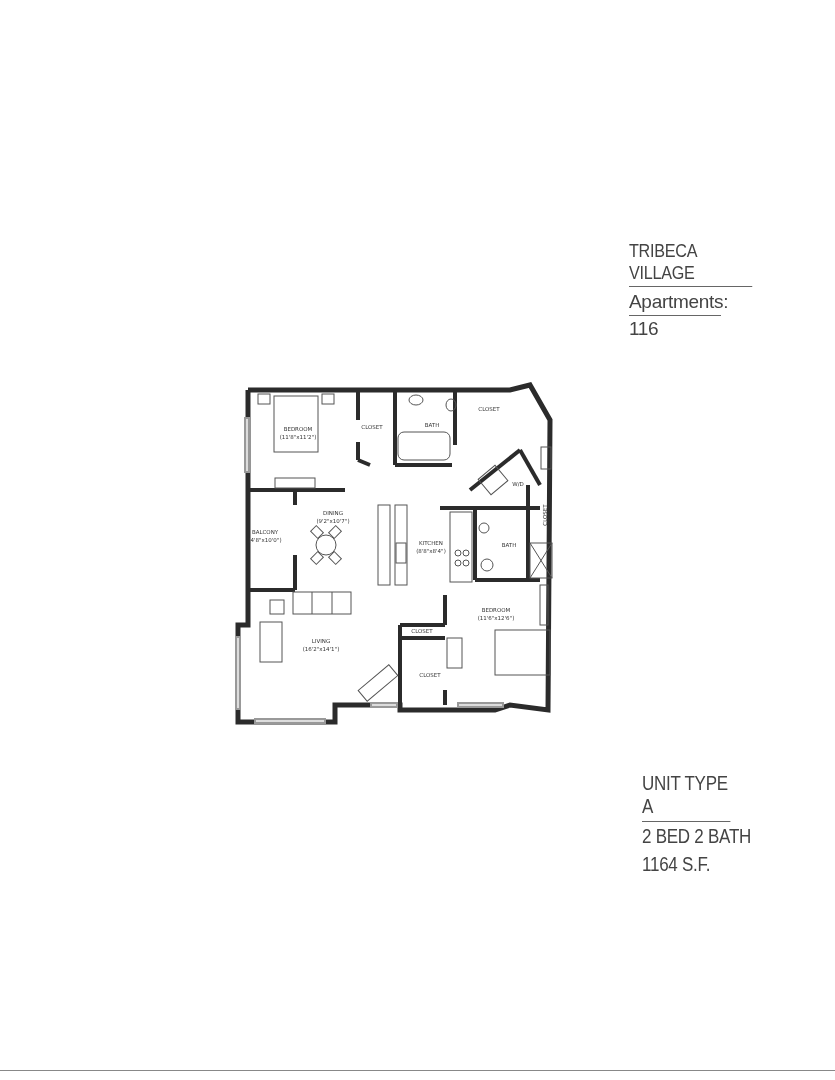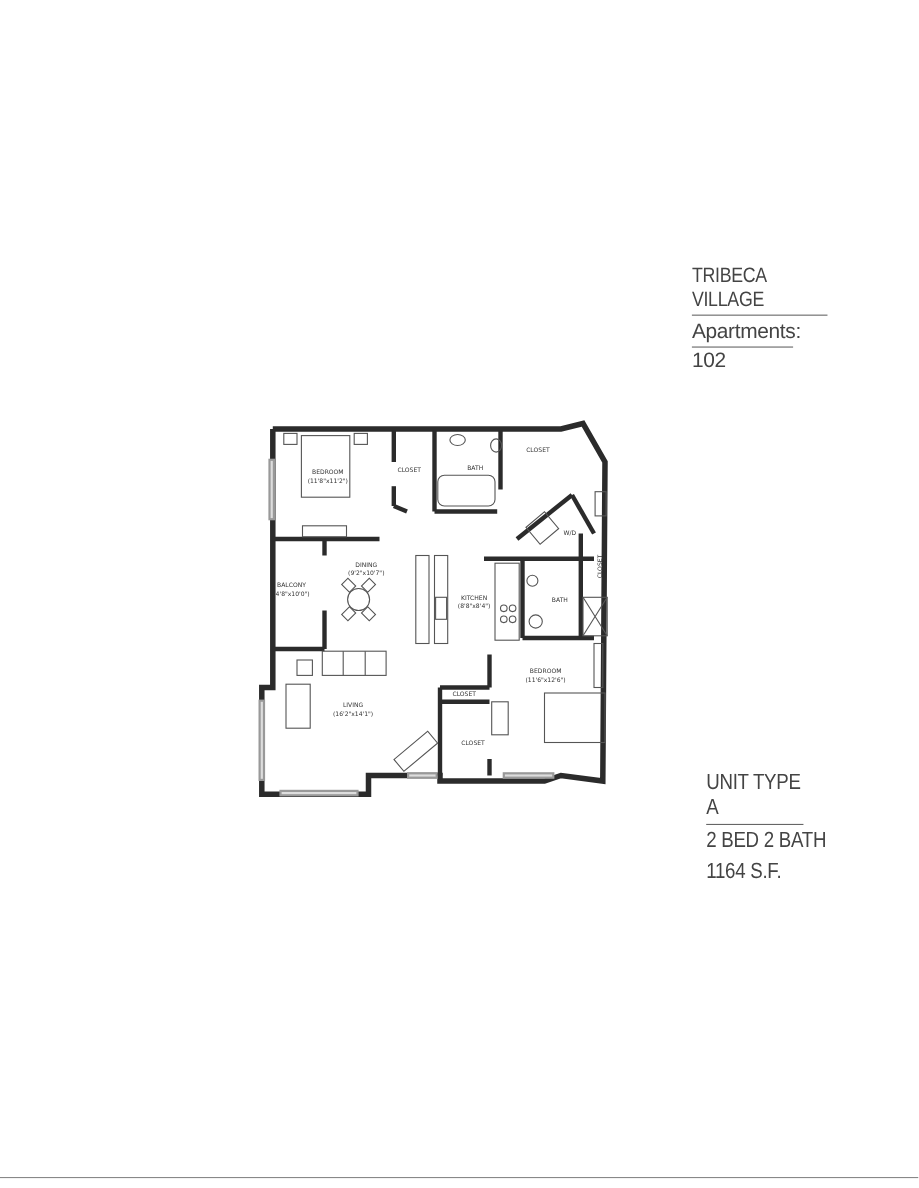--- a/index.html
+++ b/index.html
@@ -2,34 +2,34 @@
 <html><head>
 <meta charset="utf-8">
 <style>
   html, body { margin:0; padding:0; background:#ffffff; }
   body { width:835px; height:1080px; position:relative; overflow:hidden; font-family:"DejaVu Sans", sans-serif; color:#333; }
   .title-block { position:absolute; left:629px; top:240px; width:150px; }
   .t-line { font-family:"Liberation Sans", sans-serif; font-weight:300; color:#444; letter-spacing:-0.3px; }
   #project-name { font-size:19px; padding-bottom:2px; border-bottom:1.5px solid #666; display:inline-block; width:145px; transform:scaleX(0.85); transform-origin:left; }
   #project-sub { font-size:19px; margin-top:4px; padding-bottom:2px; border-bottom:1.5px solid #666; display:inline-block; width:92px; }
   #unit-number { font-size:19px; margin-top:2px; }
-  .unit-block { position:absolute; left:642px; top:700px; width:130px; }
+  .unit-block { position:absolute; left:642px; top:772px; width:130px; }
   #unit-type { font-size:20px; padding-bottom:3px; border-bottom:1.5px solid #666; display:inline-block; width:104px; transform:scaleX(0.85); transform-origin:left; }
   #unit-beds { font-size:20px; margin-top:3px; transform:scaleX(0.85); transform-origin:left; }
   #unit-sf { font-size:20px; margin-top:5px; transform:scaleX(0.85); transform-origin:left; }
   .footer-line { position:absolute; left:0; top:1070px; width:835px; height:1px; background:#888; }
   svg text { font-family:"DejaVu Sans", sans-serif; fill:#333; }
 </style>
 </head>
 <body>
 
 <div class="title-block">
   <div class="t-line" id="project-name">TRIBECA VILLAGE</div><br>
   <div class="t-line" id="project-sub">Apartments:</div>
-  <div class="t-line" id="unit-number">102</div>
+  <div class="t-line" id="unit-number">116</div>
 </div>
 
 <div class="unit-block">
   <div class="t-line" id="unit-type">UNIT TYPE A</div>
   <div class="t-line" id="unit-beds">2 BED 2 BATH</div>
   <div class="t-line" id="unit-sf">1164 S.F.</div>
 </div>
 
 <svg style="position:absolute;left:0;top:0" width="835" height="1080" viewBox="0 0 835 1080">
   <g fill="none" stroke="#2b2b2b" stroke-width="5" stroke-linejoin="miter">

